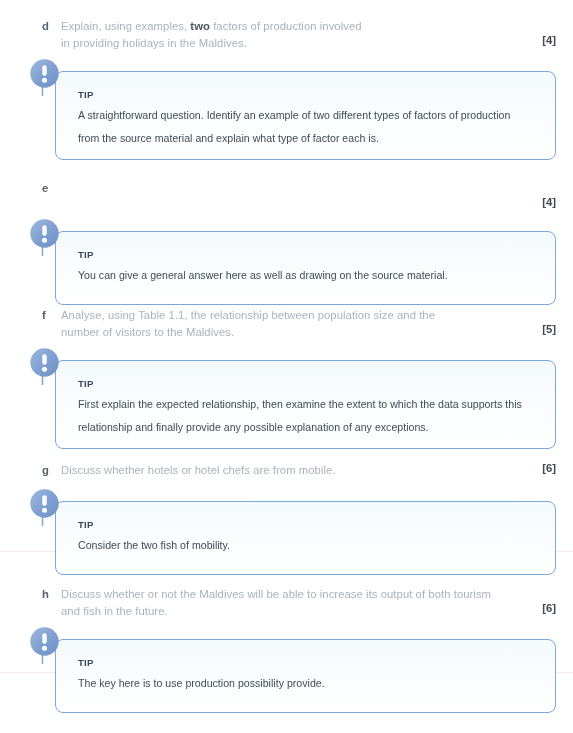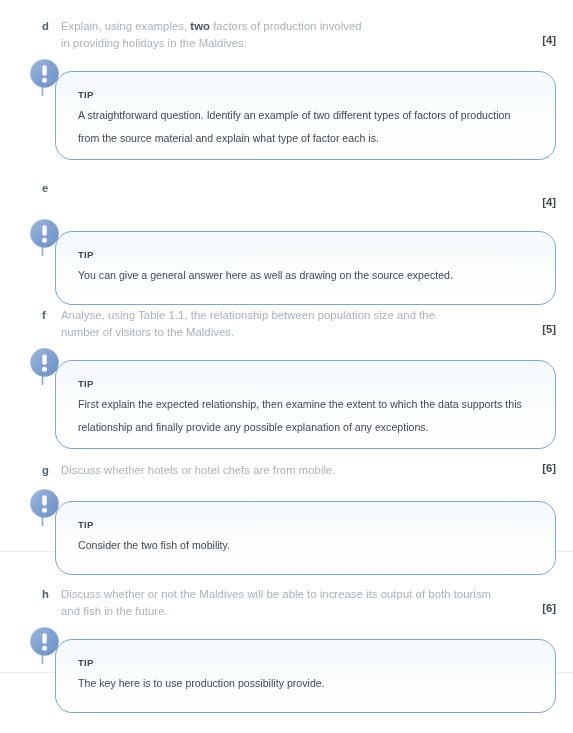--- a/index.html
+++ b/index.html
@@ -82,21 +82,21 @@
     margin: 0 17px 0 30px;
     width: 526px;
     box-sizing: border-box;
   }
   .tip-box {
     position: absolute;
     left: 25px;
     top: 12px;
     right: 0;
     border: 1.3px solid #7ba7db;
-    border-radius: 17px;
+    border-radius: 8px;
     background: linear-gradient(180deg, #f4f9fc 0%, #fbfdfe 55%, #ffffff 100%);
     box-sizing: border-box;
   }
   .tip-inner {
     padding: 17px 22px 13px 22px;
   }
   .tip-label {
     font-size: 9.6px;
     font-weight: bold;
     color: #3b4a5a;
@@ -162,21 +162,21 @@
 
   <div class="question abs" style="top:180px;">
     <span class="q-letter">e</span>
     <span class="q-marks" style="top:16px;">[4]</span>
   </div>
 
   <div class="tip abs" style="top:219px;">
     <div class="tip-box" style="height:74px;">
       <div class="tip-inner">
         <div class="tip-label">TIP</div>
-        <div class="tip-text">You can give a general answer here as well as drawing on the source expected.</div>
+        <div class="tip-text">You can give a general answer here as well as drawing on the source material.</div>
       </div>
     </div>
     <svg class="tip-icon" viewBox="0 0 29 38">
       <path d="M12.5 26 L12.5 37" stroke="#8aaad6" stroke-width="1.6" fill="none"></path>
       <circle cx="14.5" cy="14.5" r="14.2" fill="url(#ic1)"></circle>
       <rect x="12.3" y="6.2" width="4.4" height="10.6" rx="2.1" fill="#ffffff"></rect>
       <circle cx="14.5" cy="21.2" r="2.5" fill="#ffffff"></circle>
     </svg>
   </div>
 

